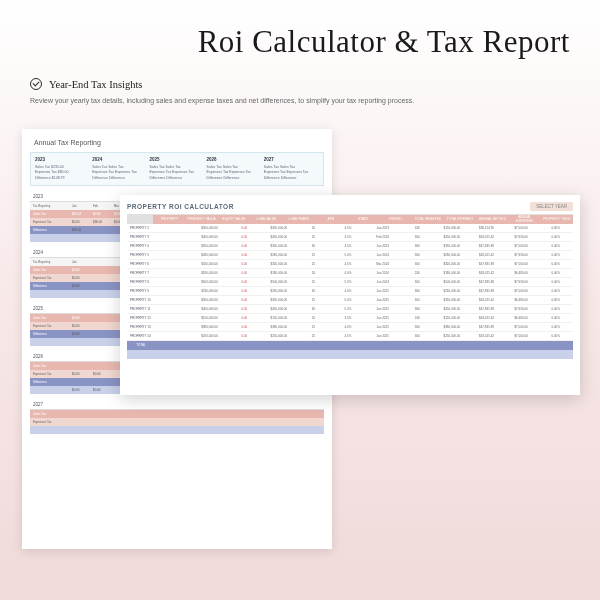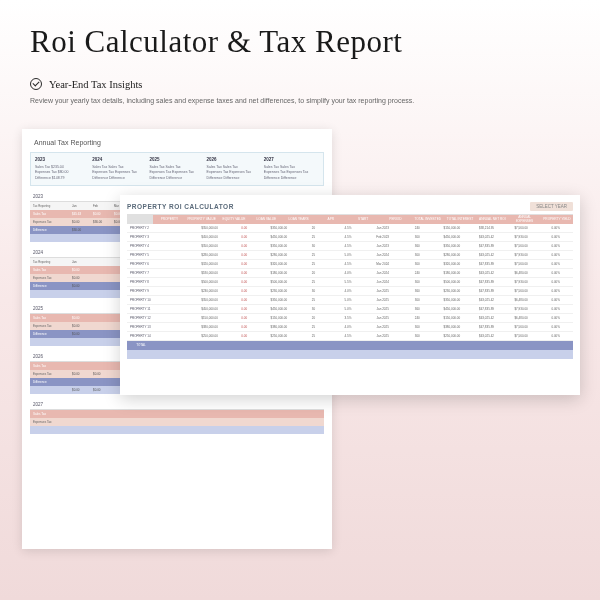--- a/index.html
+++ b/index.html
@@ -6,20 +6,21 @@
 body {
   width: 600px;
   height: 600px;
   background: linear-gradient(180deg, #ffffff 0%, #f8e8e8 50%, #f0dada 100%);
   font-family: Georgia, 'Times New Roman', serif;
   position: relative;
   overflow: hidden;
 }
 .header {
   padding: 24px 30px 18px;
+  text-align: right;
 }
 .title {
   font-size: 31px;
   font-weight: 400;
   color: #1a1a1a;
   letter-spacing: 0.5px;
 }
 .features {
   display: flex;
   gap: 40px;

